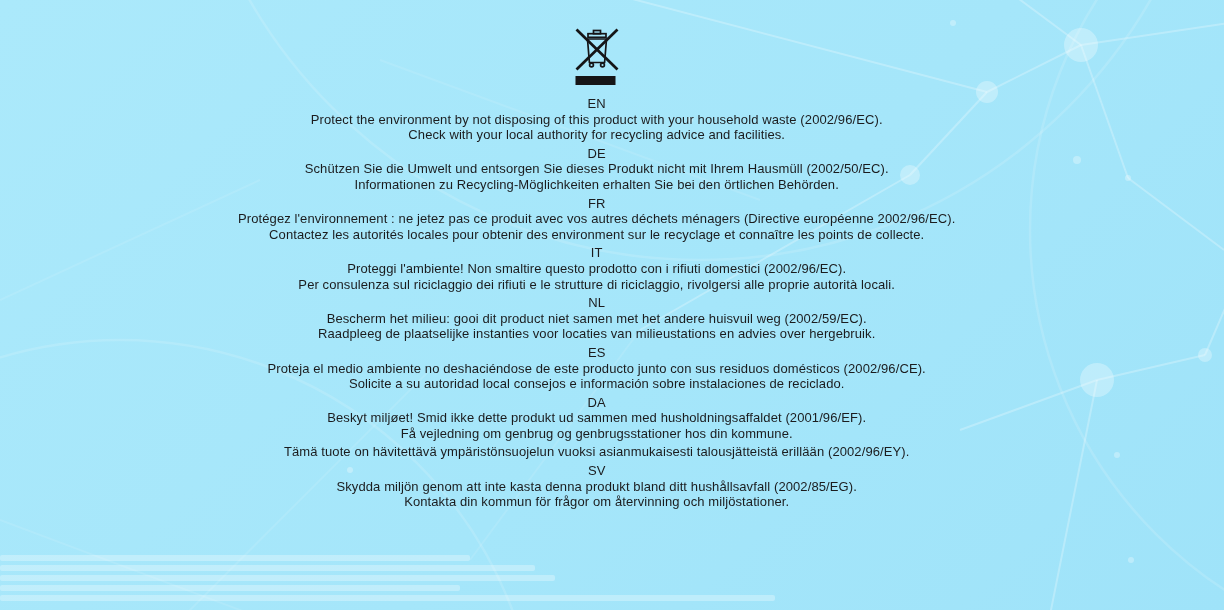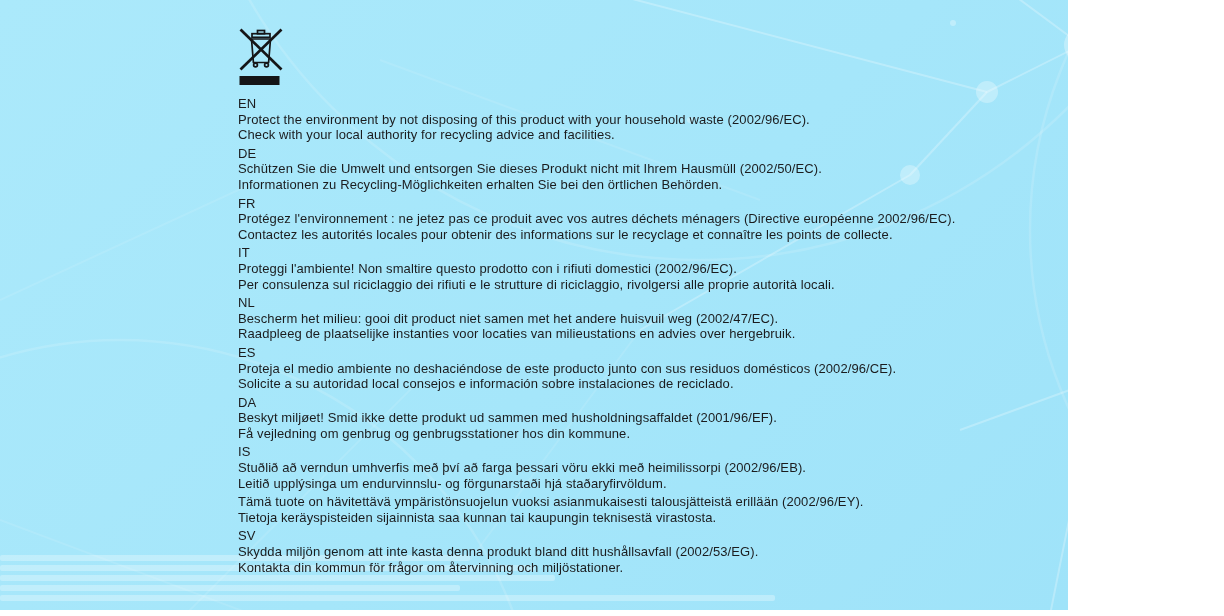--- a/index.html
+++ b/index.html
@@ -3,23 +3,24 @@
 <meta charset="utf-8">
 <style>
   html, body { margin: 0; padding: 0; }
   body {
     width: 1224px; height: 616px;
     overflow: hidden;
     font-family: "Liberation Sans", sans-serif;
   }
   .page {
     position: relative;
-    width: 1068px; height: 616px;
+    width: 1224px; height: 616px;
     background: linear-gradient(135deg, #abe9fb 0%, #a5e6fa 55%, #9fe3f9 100%);
     overflow: hidden;
+    text-align: center;
   }
   .bg-layer {
     position: absolute; left: 0; top: 0; width: 1224px; height: 616px;
     pointer-events: none;
   }
   .content {
     position: absolute;
     left: 238px; top: 27px;
     color: #1b1c1e;
   }
@@ -129,60 +130,54 @@
 
     <div class="lang-section">
       <div class="lang-code">DE</div>
       <div class="lang-line">Schützen Sie die Umwelt und entsorgen Sie dieses Produkt nicht mit Ihrem Hausmüll (2002/50/EC).</div>
       <div class="lang-line">Informationen zu Recycling-Möglichkeiten erhalten Sie bei den örtlichen Behörden.</div>
     </div>
 
     <div class="lang-section">
       <div class="lang-code">FR</div>
       <div class="lang-line">Protégez l'environnement : ne jetez pas ce produit avec vos autres déchets ménagers (Directive européenne 2002/96/EC).</div>
-      <div class="lang-line">Contactez les autorités locales pour obtenir des informations sur le recyclage et connaître les points de collecte.</div>
+      <div class="lang-line">Contactez les autorités locales pour obtenir des environment sur le recyclage et connaître les points de collecte.</div>
     </div>
 
     <div class="lang-section">
       <div class="lang-code">IT</div>
       <div class="lang-line">Proteggi l'ambiente! Non smaltire questo prodotto con i rifiuti domestici (2002/96/EC).</div>
       <div class="lang-line">Per consulenza sul riciclaggio dei rifiuti e le strutture di riciclaggio, rivolgersi alle proprie autorità locali.</div>
     </div>
 
     <div class="lang-section">
       <div class="lang-code">NL</div>
-      <div class="lang-line">Bescherm het milieu: gooi dit product niet samen met het andere huisvuil weg (2002/47/EC).</div>
+      <div class="lang-line">Bescherm het milieu: gooi dit product niet samen met het andere huisvuil weg (2002/59/EC).</div>
       <div class="lang-line">Raadpleeg de plaatselijke instanties voor locaties van milieustations en advies over hergebruik.</div>
     </div>
 
     <div class="lang-section">
       <div class="lang-code">ES</div>
       <div class="lang-line">Proteja el medio ambiente no deshaciéndose de este producto junto con sus residuos domésticos (2002/96/CE).</div>
       <div class="lang-line">Solicite a su autoridad local consejos e información sobre instalaciones de reciclado.</div>
     </div>
 
     <div class="lang-section">
       <div class="lang-code">DA</div>
       <div class="lang-line">Beskyt miljøet! Smid ikke dette produkt ud sammen med husholdningsaffaldet (2001/96/EF).</div>
       <div class="lang-line">Få vejledning om genbrug og genbrugsstationer hos din kommune.</div>
     </div>
 
-    <div class="lang-section">
-      <div class="lang-code">IS</div>
-      <div class="lang-line">Stuðlið að verndun umhverfis með því að farga þessari vöru ekki með heimilissorpi (2002/96/EB).</div>
-      <div class="lang-line">Leitið upplýsinga um endurvinnslu- og förgunarstaði hjá staðaryfirvöldum.</div>
-    </div>
 
     <div class="lang-section">
       <div class="lang-line">Tämä tuote on hävitettävä ympäristönsuojelun vuoksi asianmukaisesti talousjätteistä erillään (2002/96/EY).</div>
-      <div class="lang-line">Tietoja keräyspisteiden sijainnista saa kunnan tai kaupungin teknisestä virastosta.</div>
     </div>
 
     <div class="lang-section">
       <div class="lang-code">SV</div>
-      <div class="lang-line">Skydda miljön genom att inte kasta denna produkt bland ditt hushållsavfall (2002/53/EG).</div>
+      <div class="lang-line">Skydda miljön genom att inte kasta denna produkt bland ditt hushållsavfall (2002/85/EG).</div>
       <div class="lang-line">Kontakta din kommun för frågor om återvinning och miljöstationer.</div>
     </div>
 
   </div>
 
   <div class="bottom-strip"></div>
 </div>
 
 </body></html>

